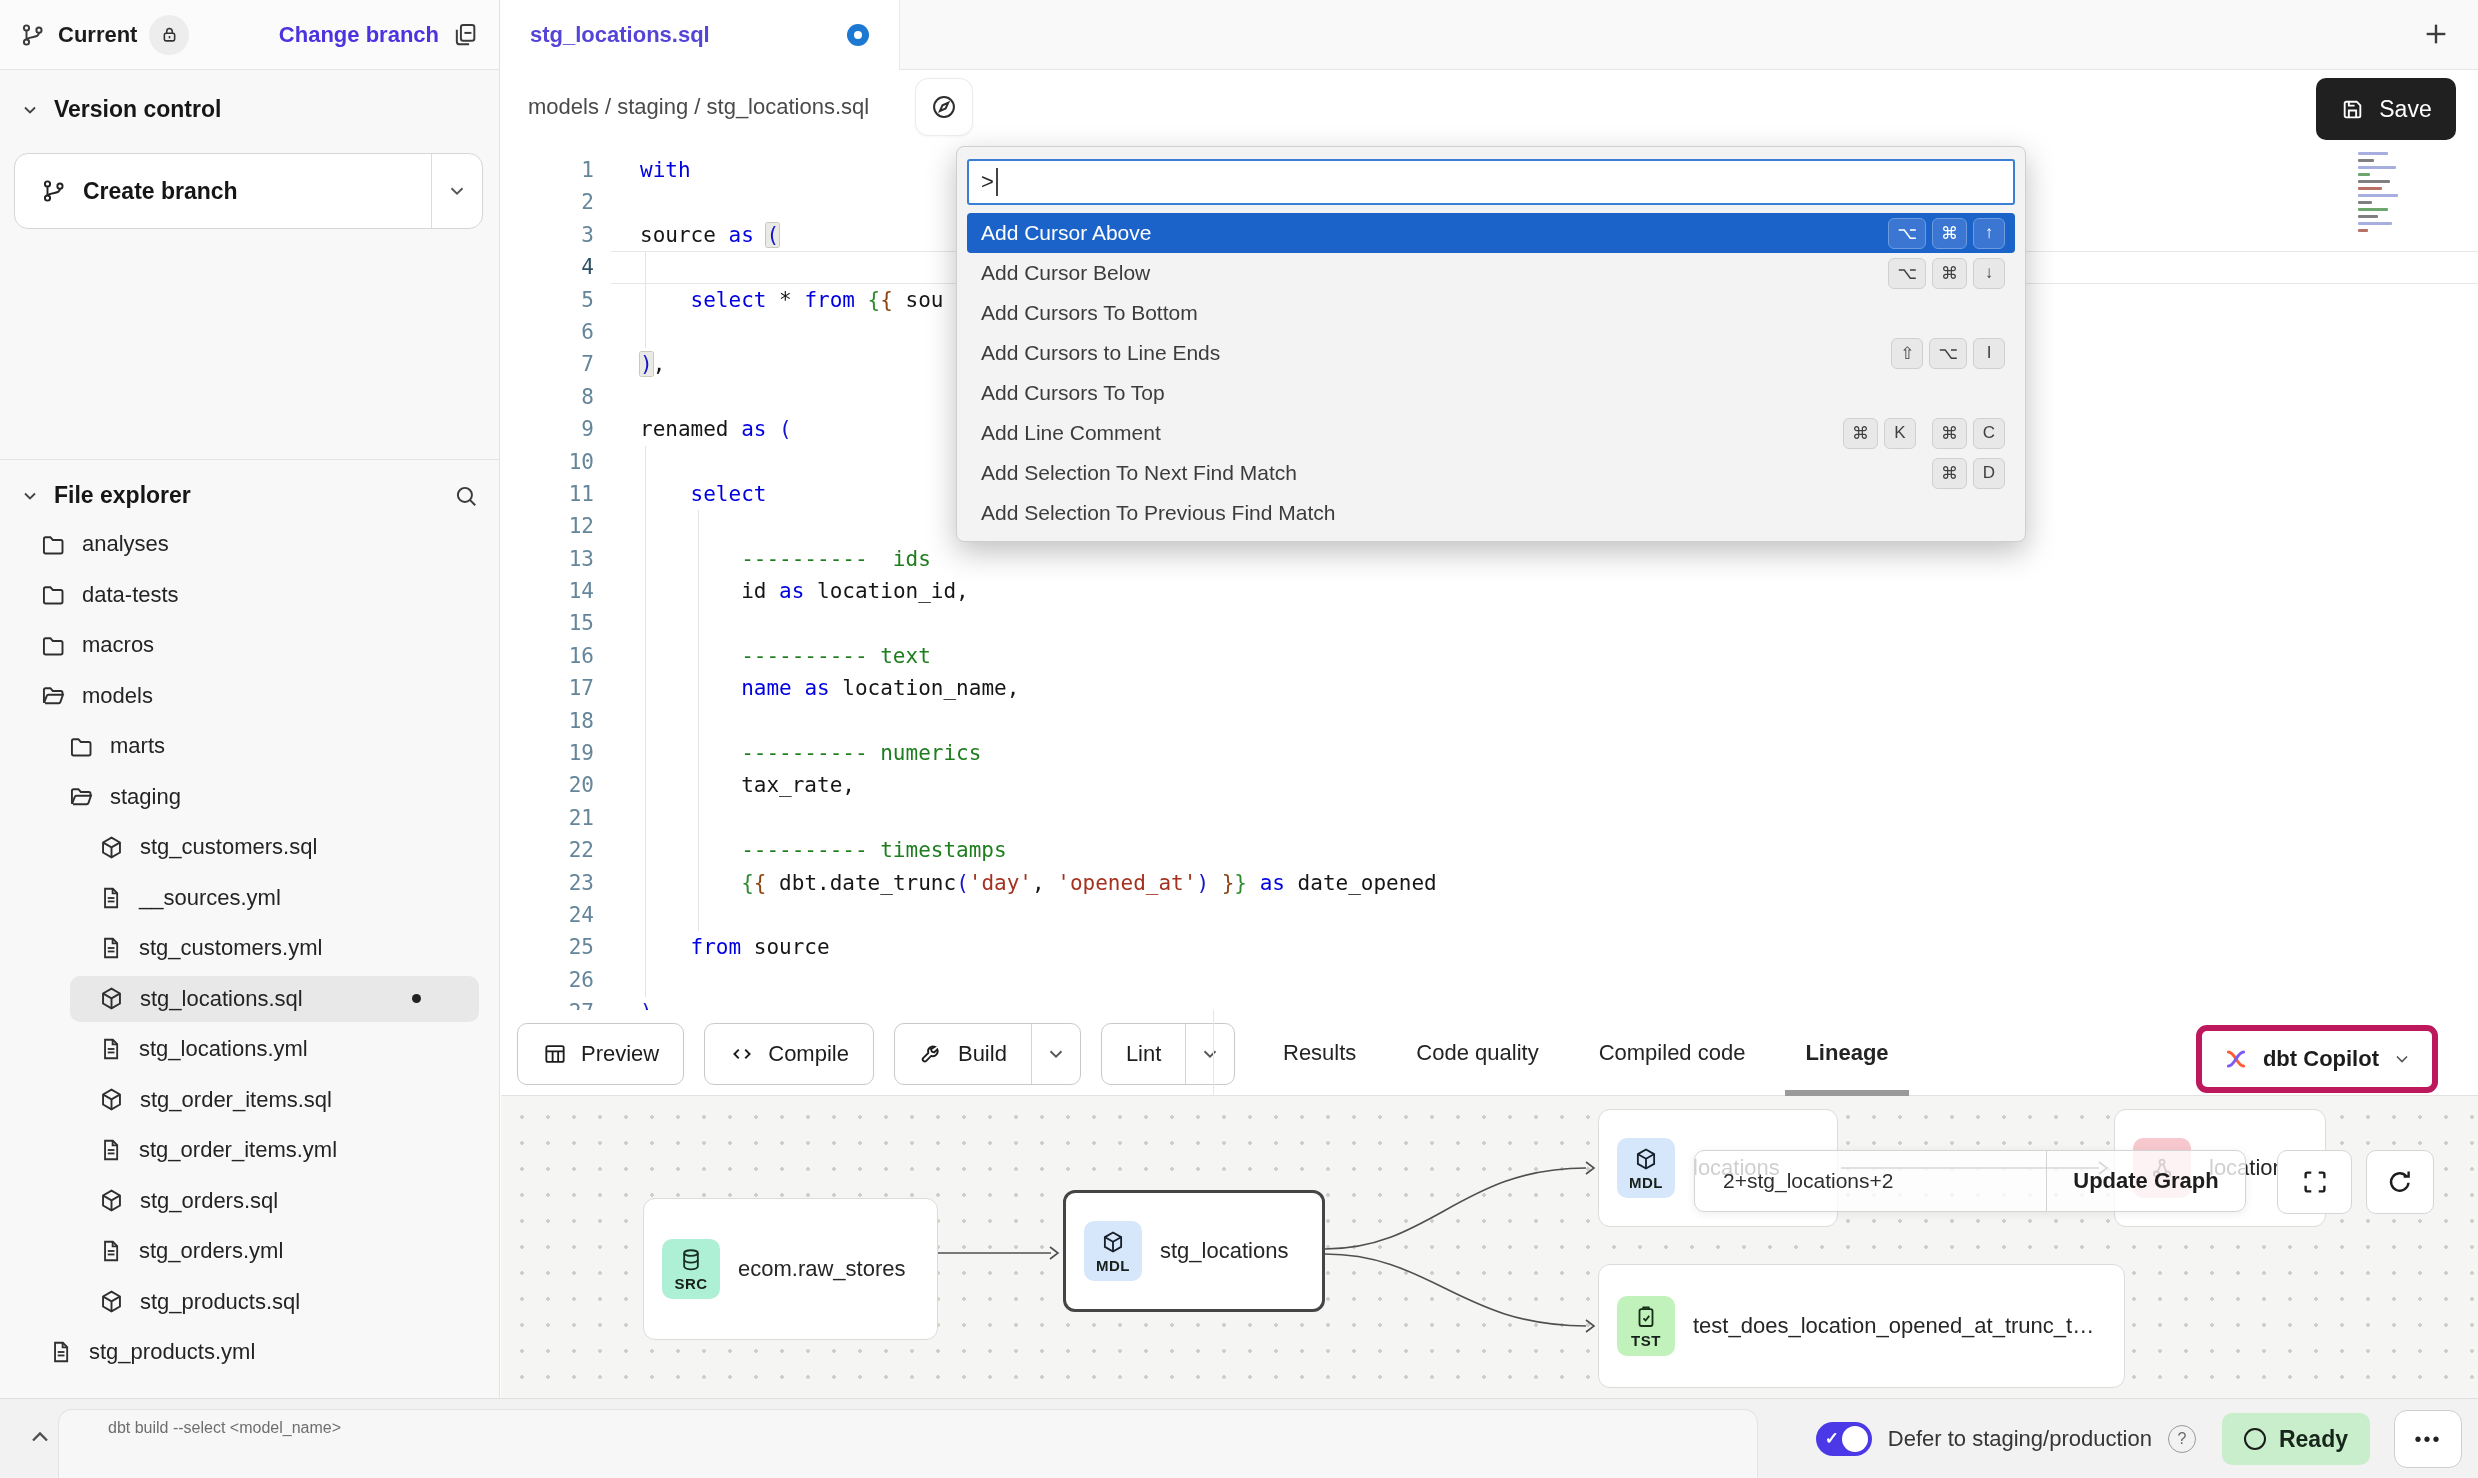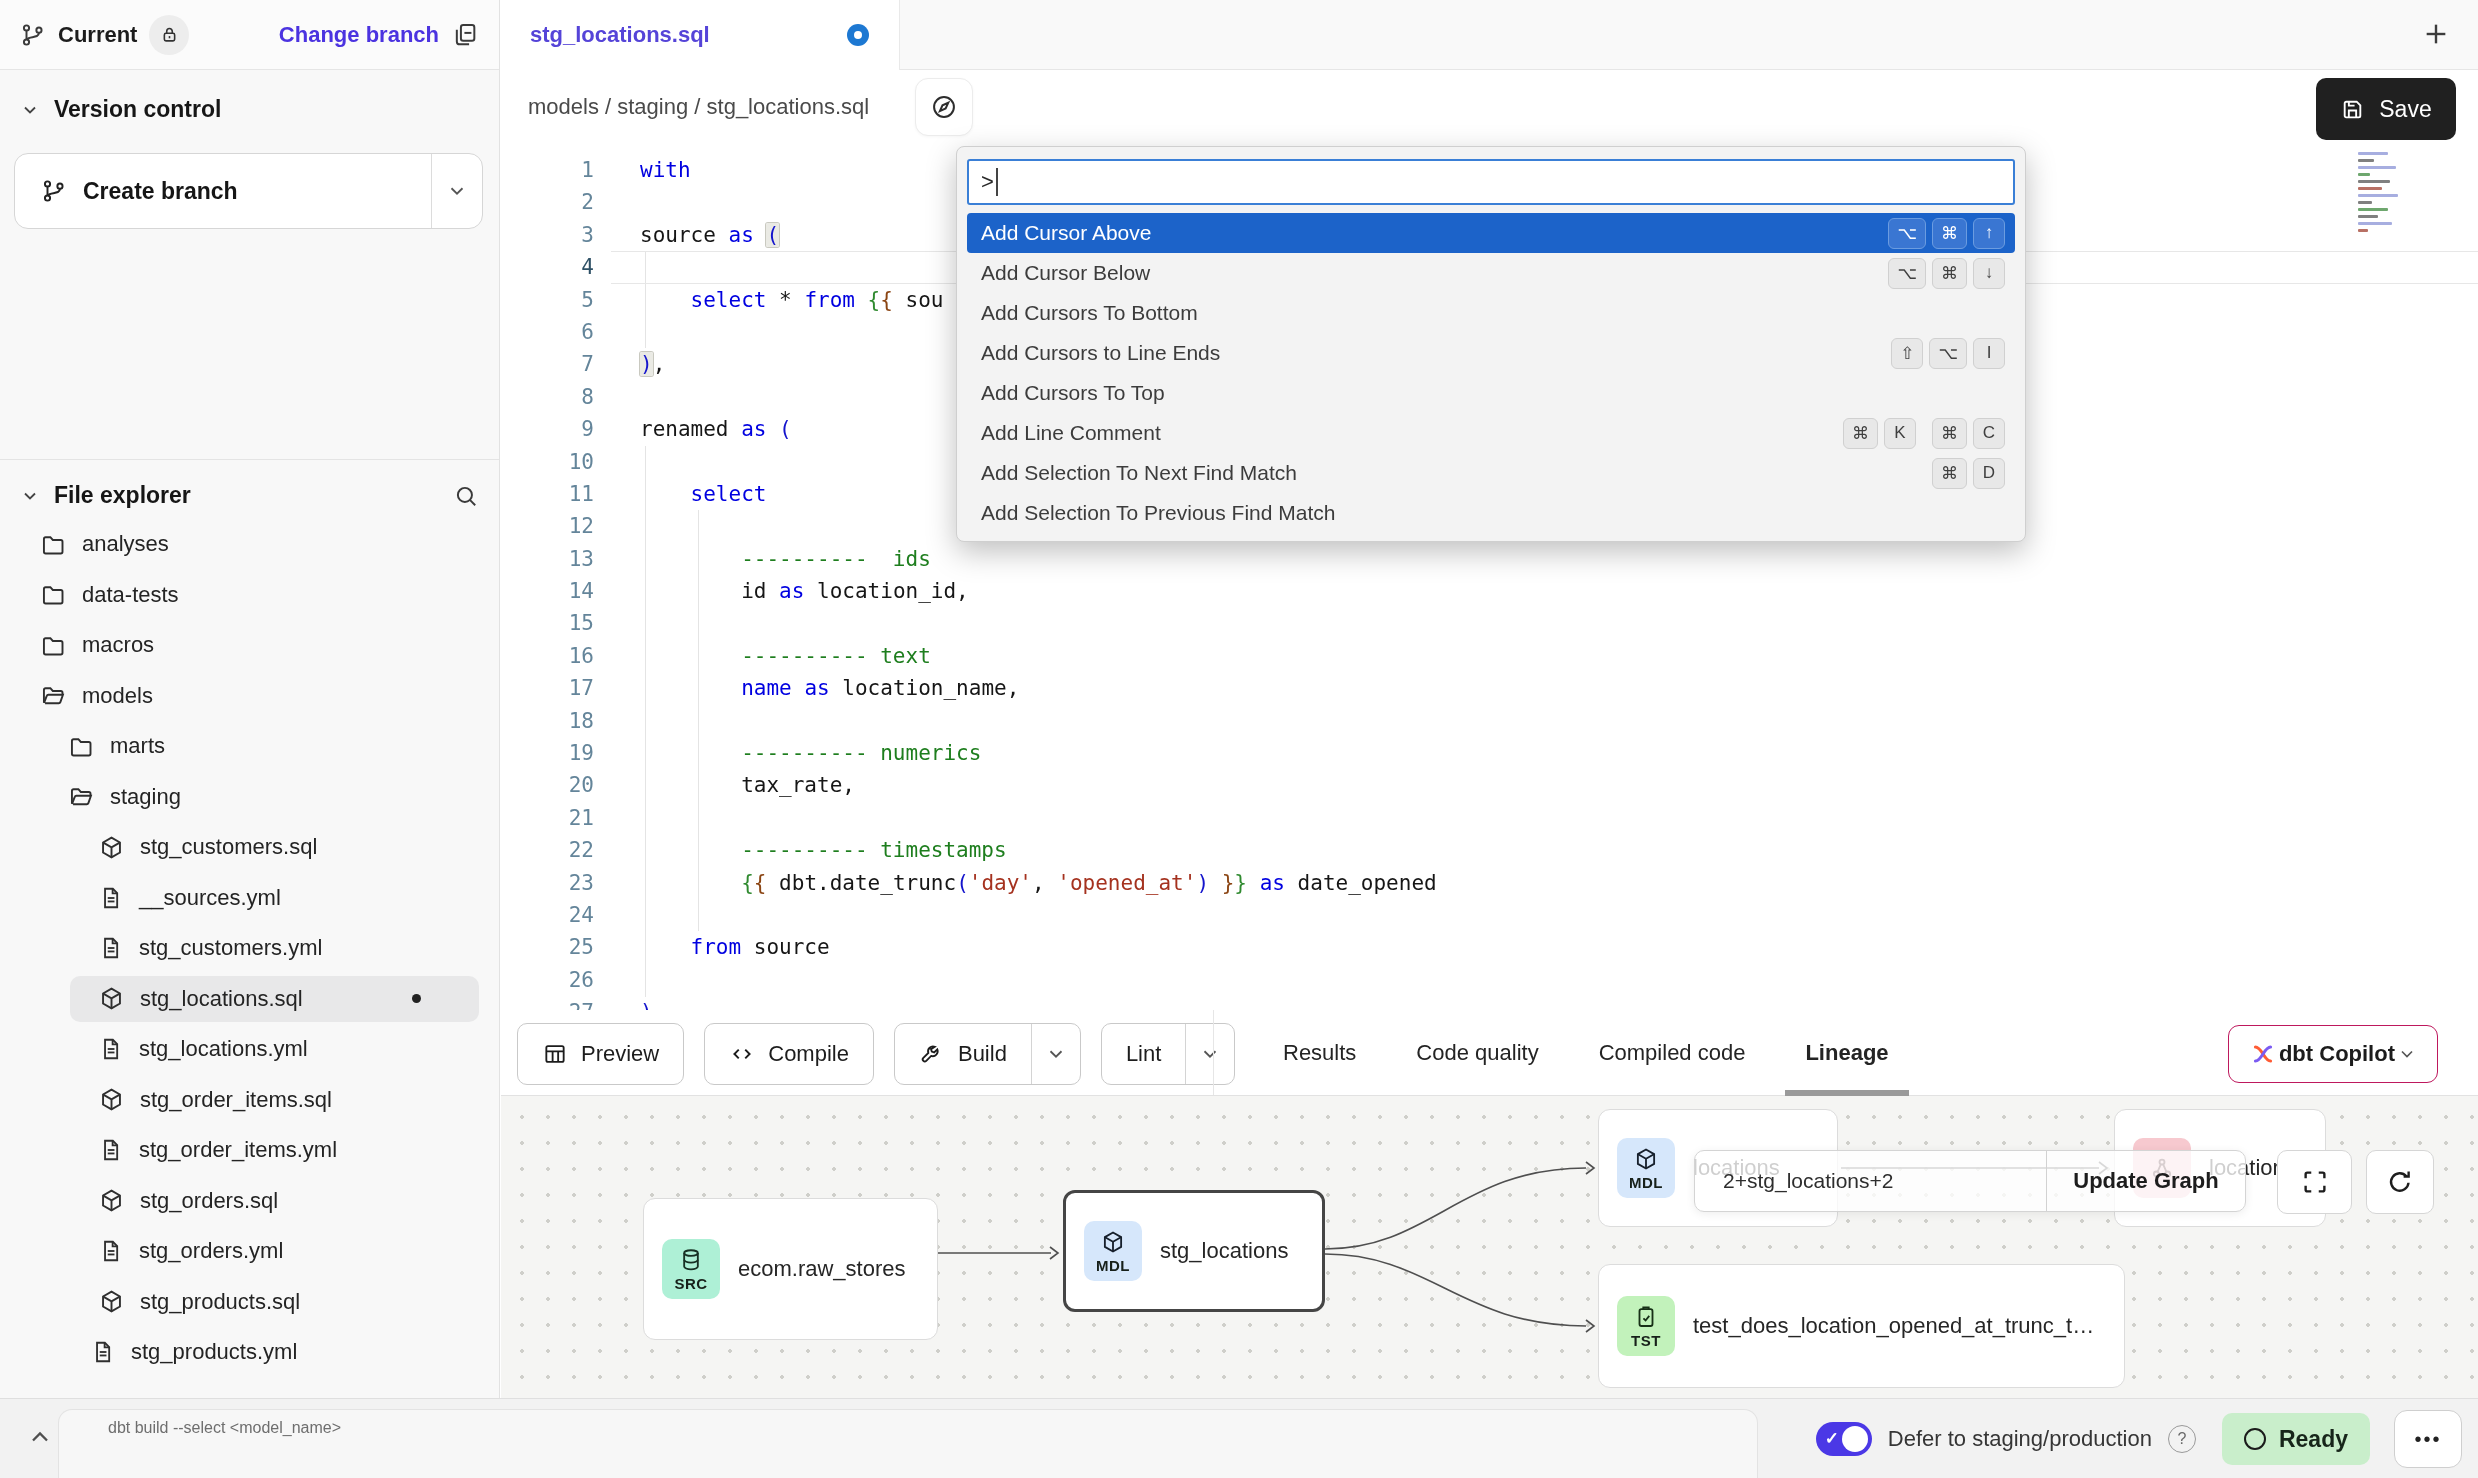--- a/index.html
+++ b/index.html
@@ -81,22 +81,22 @@
   .panel{position:absolute;left:501px;top:1010px;width:1977px;height:86px;background:#fff;border-bottom:1px solid #e2e2e2;box-sizing:border-box;}
   .pbtns{position:absolute;left:16px;top:13px;display:flex;gap:20px;}
   .pbtn{height:60px;background:#fff;border:1px solid #c9c9c9;border-radius:10px;display:flex;align-items:stretch;overflow:hidden;}
   .pb-main{display:flex;align-items:center;gap:13px;padding:0 24px;font-size:22px;color:#1d1d1d;cursor:pointer;}
   .pb-chev{width:48px;border-left:1px solid #d4d4d4;display:flex;align-items:center;justify-content:center;color:#555;cursor:pointer;}
   .pdiv{position:absolute;left:712px;top:0;bottom:0;width:1px;background:#e6e6e6;}
   .ptabs{position:absolute;left:782px;top:0;height:86px;display:flex;gap:60px;align-items:center;}
   .ptab{position:relative;height:86px;display:flex;align-items:center;font-size:22px;color:#242424;cursor:pointer;}
   .ptab.act{font-weight:700;}
   .ptab.act::after{content:"";position:absolute;left:-20px;right:-20px;bottom:0;height:6px;background:#9a9a9a;}
-  .copilot{position:absolute;right:40px;top:15px;height:56px;border:1px solid #be185d;border-radius:11px;background:#fff;
-           display:flex;align-items:center;gap:2px;padding:0 20px;font-size:22px;font-weight:600;color:#1c1c1c;cursor:pointer;margin-left:32px;}
+  .copilot{position:absolute;right:40px;top:15px;height:56px;border:6px solid #be185d;border-radius:11px;background:#fff;
+           display:flex;align-items:center;gap:13px;padding:0 20px;font-size:22px;font-weight:600;color:#1c1c1c;cursor:pointer;margin-left:32px;}
 
   
   .lineage{position:absolute;left:501px;top:1096px;width:1977px;height:302px;background:#f5f5f3;overflow:hidden;
            background-image:radial-gradient(#cfcfca 1.8px,transparent 1.9px);background-size:26px 26px;background-position:8px 8px;}
   .edges{position:absolute;left:0;top:0;z-index:1;pointer-events:none;}
   .lnode{position:absolute;background:#fff;border:1.5px solid #dcdcdc;border-radius:12px;display:flex;align-items:center;
          gap:18px;padding-left:18px;box-sizing:border-box;z-index:2;overflow:hidden;cursor:pointer;}
   .lnode.sel{border:3px solid #454545;}
   .lbadge{flex:0 0 auto;width:58px;height:60px;border-radius:10px;display:flex;flex-direction:column;align-items:center;justify-content:center;gap:2px;}
   .lbadge .bl{font-size:15px;font-weight:700;color:#17201a;letter-spacing:.5px;}
@@ -354,21 +354,21 @@
         </div>
         <div class="tree-row" style="padding-left: 98px;">
           <span class="t-icon icn">
             <svg width="27" height="27" viewBox="0 0 24 24" fill="none" stroke="#2f2f2f" stroke-width="1.7">
               <path d="M12 3.2 19.5 7.5v9L12 20.8 4.5 16.5v-9z"></path>
               <path d="M4.7 7.6 12 11.8l7.3-4.2M12 11.8v8.8"></path>
             </svg>
           </span>
           <span class="t-label">stg_products.sql</span>
         </div>
-        <div class="tree-row" style="padding-left: 90px;">
+        <div class="tree-row" style="padding-left: 48px;">
           <span class="t-icon icn">
             <svg width="26" height="26" viewBox="0 0 24 24" fill="none" stroke="#2f2f2f" stroke-width="1.7">
               <path d="M6.5 3.5h7.2l4 4v13H6.5z"></path>
               <path d="M13.5 3.5v4.2h4.2"></path>
               <line x1="9" y1="12" x2="15.2" y2="12"></line>
               <line x1="9" y1="15.2" x2="15.2" y2="15.2"></line>
             </svg>
           </span>
           <span class="t-label">stg_products.yml</span>
         </div>

